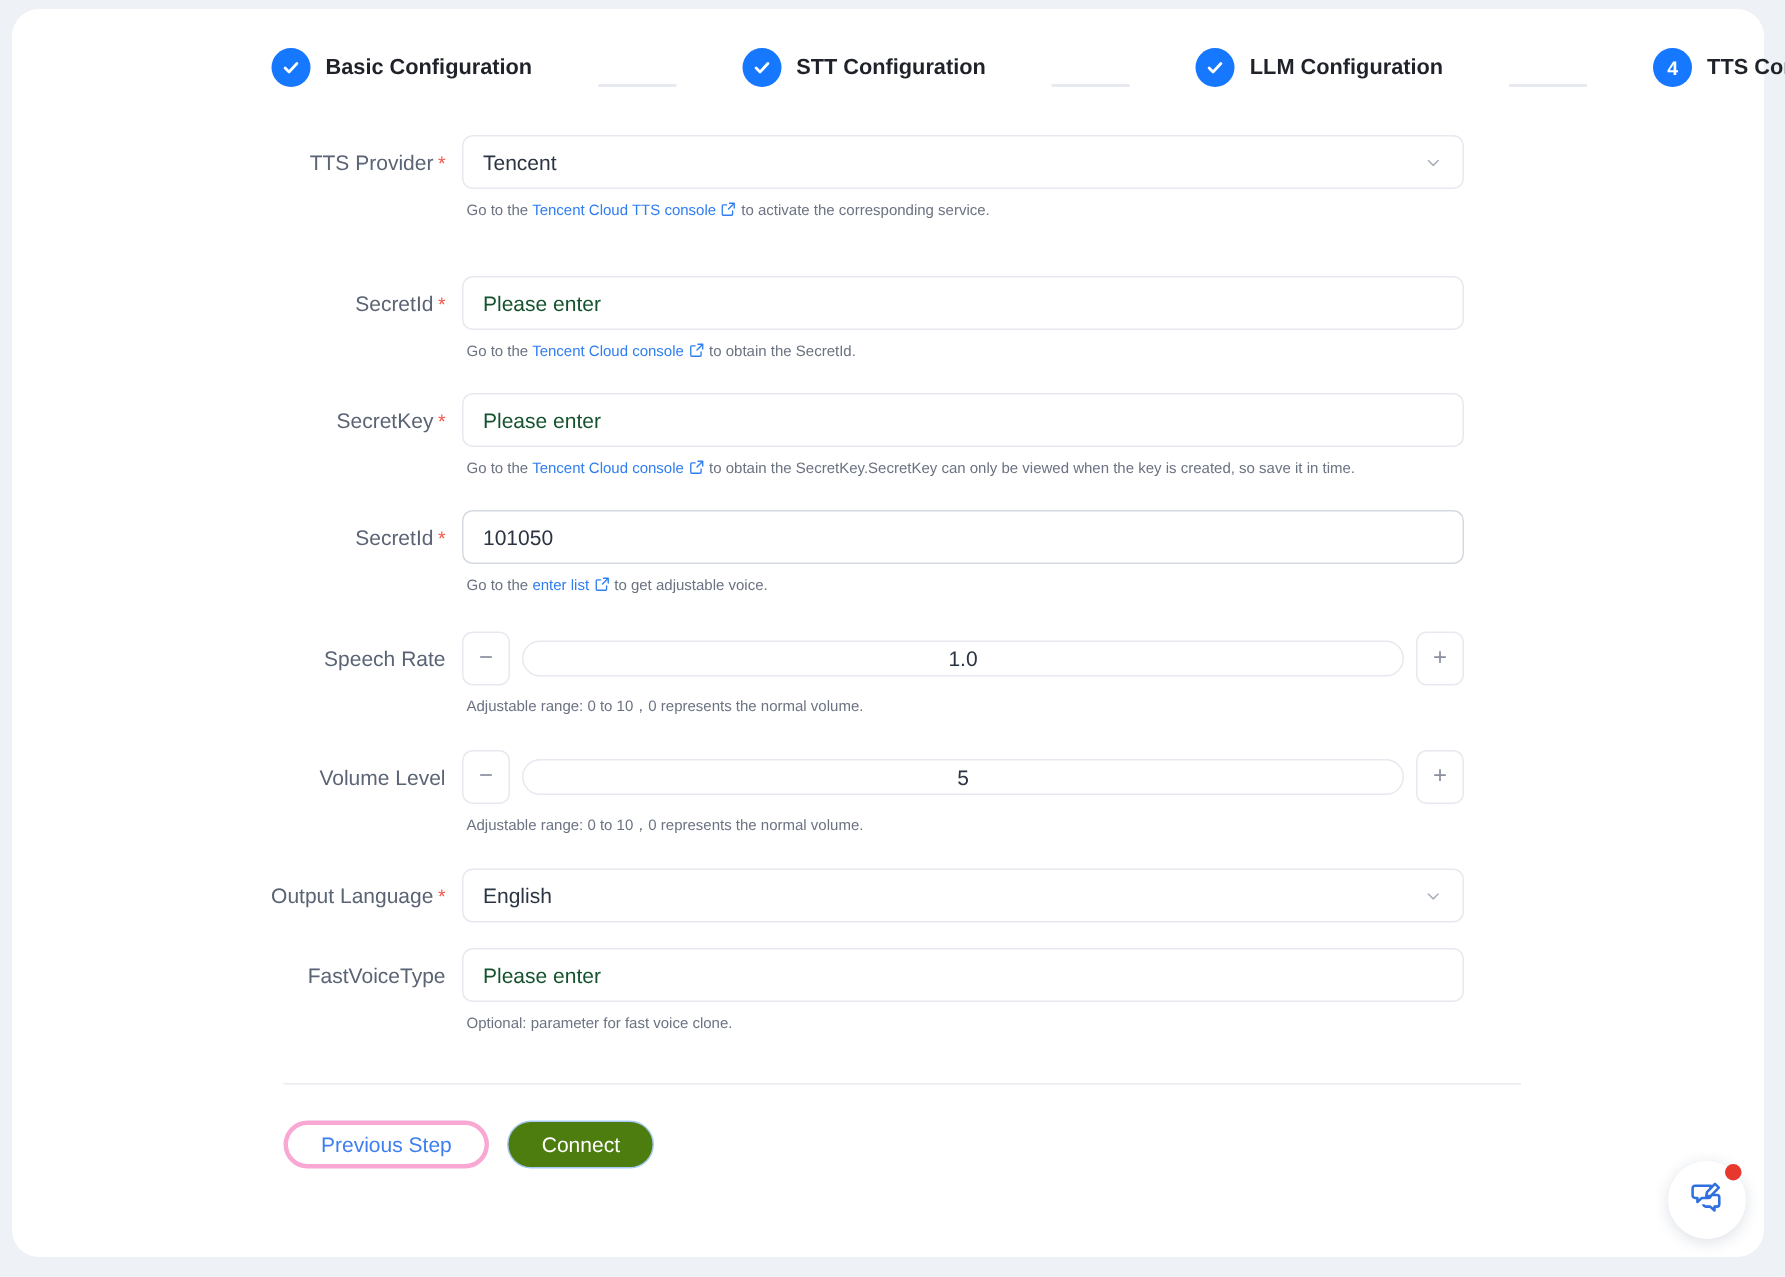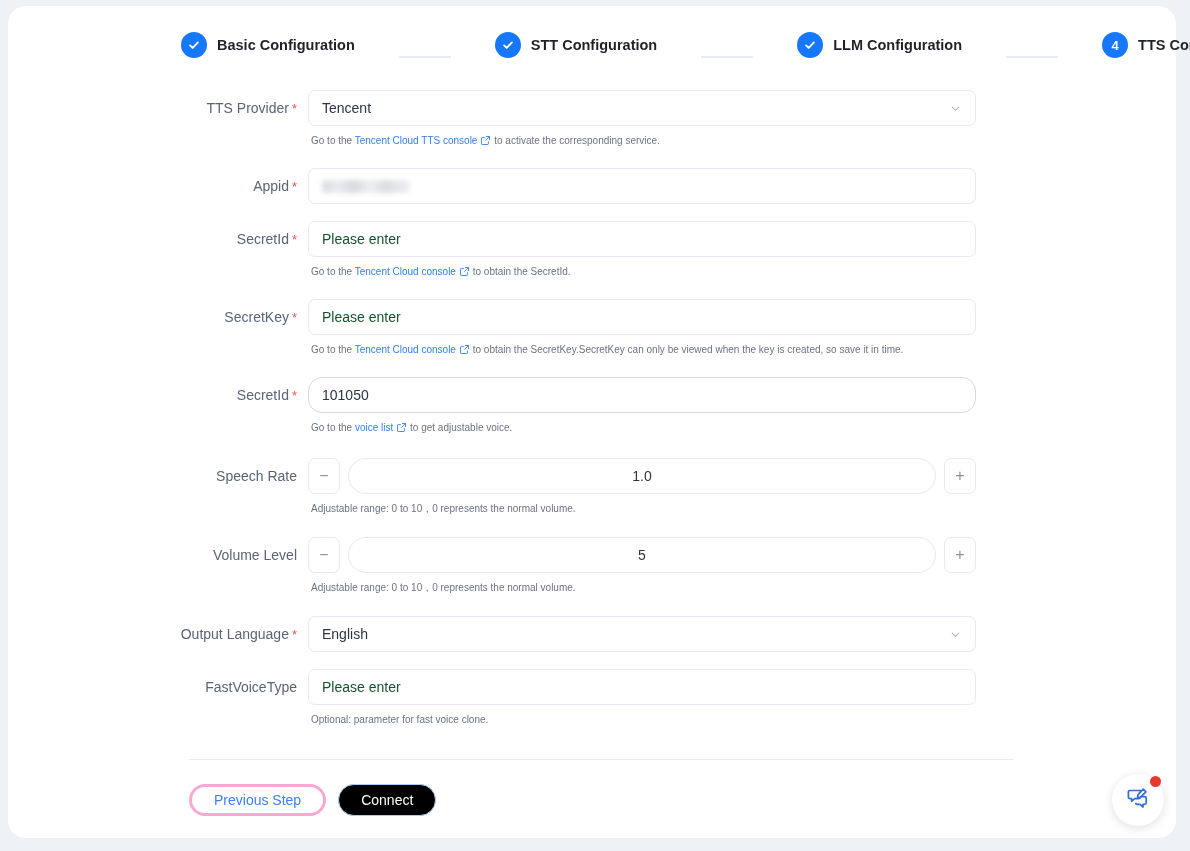--- a/index.html
+++ b/index.html
@@ -68,21 +68,21 @@
     width: 100%; height: 36px;
     border: 1px solid #e6e9ef;
     border-radius: 7px;
     background: #fff;
     font-size: 14px;
     color: #2b3443;
     padding: 0 13px;
     line-height: 34px;
     display: flex; align-items: center;
   }
-  .input.strong { border-color: #d4d9e2; border-radius: 14px; }
+  .input.strong { border-color: #d4d9e2; }
   .input .ph, .select .ph { color: #14532d; }
   .select { justify-content: space-between; }
   .chev { color: #aab1bd; display: flex; align-items: center; }
 
   .blurred {
     width: 88px; height: 13px;
     border-radius: 4px;
     background: linear-gradient(90deg,#d8dade 0%, #e9eaee 18%, #d5d7dc 36%, #eceef1 55%, #d9dbe0 72%, #eef0f2 100%);
     filter: blur(2.4px);
     opacity: .95;
@@ -109,21 +109,21 @@
     border: 1px solid #e6e9ef;
     border-radius: 7px;
     background: #fff;
     color: #8a919e;
     font-size: 16px;
     display: flex; align-items: center; justify-content: center;
     flex: none;
   }
   .numval {
     flex: 1;
-    height: 36px;
+    height: 24px;
     border: 1px solid #e6e9ef;
     border-radius: 18px;
     margin: 0 8px;
     display: flex; align-items: center; justify-content: center;
     font-size: 14px; color: #2b3443;
   }
 
   .gap-sm { height: 16px; }
   .gap-md { height: 19px; }
 
@@ -134,21 +134,21 @@
   }
   .footer { margin-left: 181px; padding-top: 24px; }
   .btns { display: flex; align-items: center; gap: 12px; }
   .btn {
     height: 32px; border-radius: 17px;
     font-size: 14px;
     display: flex; align-items: center; justify-content: center;
     padding: 0 22px;
   }
   .btn-prev { border: 3px solid #f9a8d4; color: #3d7ff0; background: #fff; }
-  .btn-connect { background: #000000; color: #ffffff; border: 1px solid #a8cbf5; }
+  .btn-connect { background: #4d7c0f; color: #ffffff; border: 1px solid #a8cbf5; }
 
   
   .fab {
     position: absolute;
     right: 12px; bottom: 12px;
     width: 52px; height: 52px;
     border-radius: 50%;
     background: #ffffff;
     box-shadow: 0 2px 10px rgba(40,60,100,.16);
     display: flex; align-items: center; justify-content: center;
@@ -224,30 +224,20 @@
                 <path d="M9.2 2.2h4.6v4.6" fill="none" stroke="#2f7ef0" stroke-width="1.3" stroke-linecap="round" stroke-linejoin="round"></path>
                 <path d="M13.4 2.6L8.2 7.8" fill="none" stroke="#2f7ef0" stroke-width="1.3" stroke-linecap="round"></path>
                 <path d="M12.2 9.6v3.3a.9.9 0 0 1-.9.9H3.1a.9.9 0 0 1-.9-.9V4.7a.9.9 0 0 1 .9-.9h3.3" fill="none" stroke="#2f7ef0" stroke-width="1.3" stroke-linecap="round" stroke-linejoin="round"></path>
               </svg></span><span> to activate the corresponding service.</span>
         </div>
       </div>
     </div>
 
     <div class="gap-sm"></div>
 
-    <div class="row">
-      <div class="label-col">
-        <span>Appid</span><span class="req">*</span>
-      </div>
-      <div class="field-col">
-        <div class="input">
-          <span class="blurred"></span>
-        </div>
-      </div>
-    </div>
 
     <div class="gap-sm"></div>
 
     <div class="row">
       <div class="label-col">
         <span>SecretId</span><span class="req">*</span>
       </div>
       <div class="field-col">
         <div class="input">
           <span class="ph">Please enter</span>
@@ -286,21 +276,21 @@
 
     <div class="row">
       <div class="label-col">
         <span>SecretId</span><span class="req">*</span>
       </div>
       <div class="field-col">
         <div class="input strong">
           <span>101050</span>
         </div>
         <div class="hint">
-          <span>Go to the </span><a class="link">voice list</a><span class="ext"><svg width="11" height="11" viewBox="0 0 16 16">
+          <span>Go to the </span><a class="link">enter list</a><span class="ext"><svg width="11" height="11" viewBox="0 0 16 16">
                 <path d="M9.2 2.2h4.6v4.6" fill="none" stroke="#2f7ef0" stroke-width="1.3" stroke-linecap="round" stroke-linejoin="round"></path>
                 <path d="M13.4 2.6L8.2 7.8" fill="none" stroke="#2f7ef0" stroke-width="1.3" stroke-linecap="round"></path>
                 <path d="M12.2 9.6v3.3a.9.9 0 0 1-.9.9H3.1a.9.9 0 0 1-.9-.9V4.7a.9.9 0 0 1 .9-.9h3.3" fill="none" stroke="#2f7ef0" stroke-width="1.3" stroke-linecap="round" stroke-linejoin="round"></path>
               </svg></span><span> to get adjustable voice.</span>
         </div>
       </div>
     </div>
 
     <div class="gap-md"></div>
 

